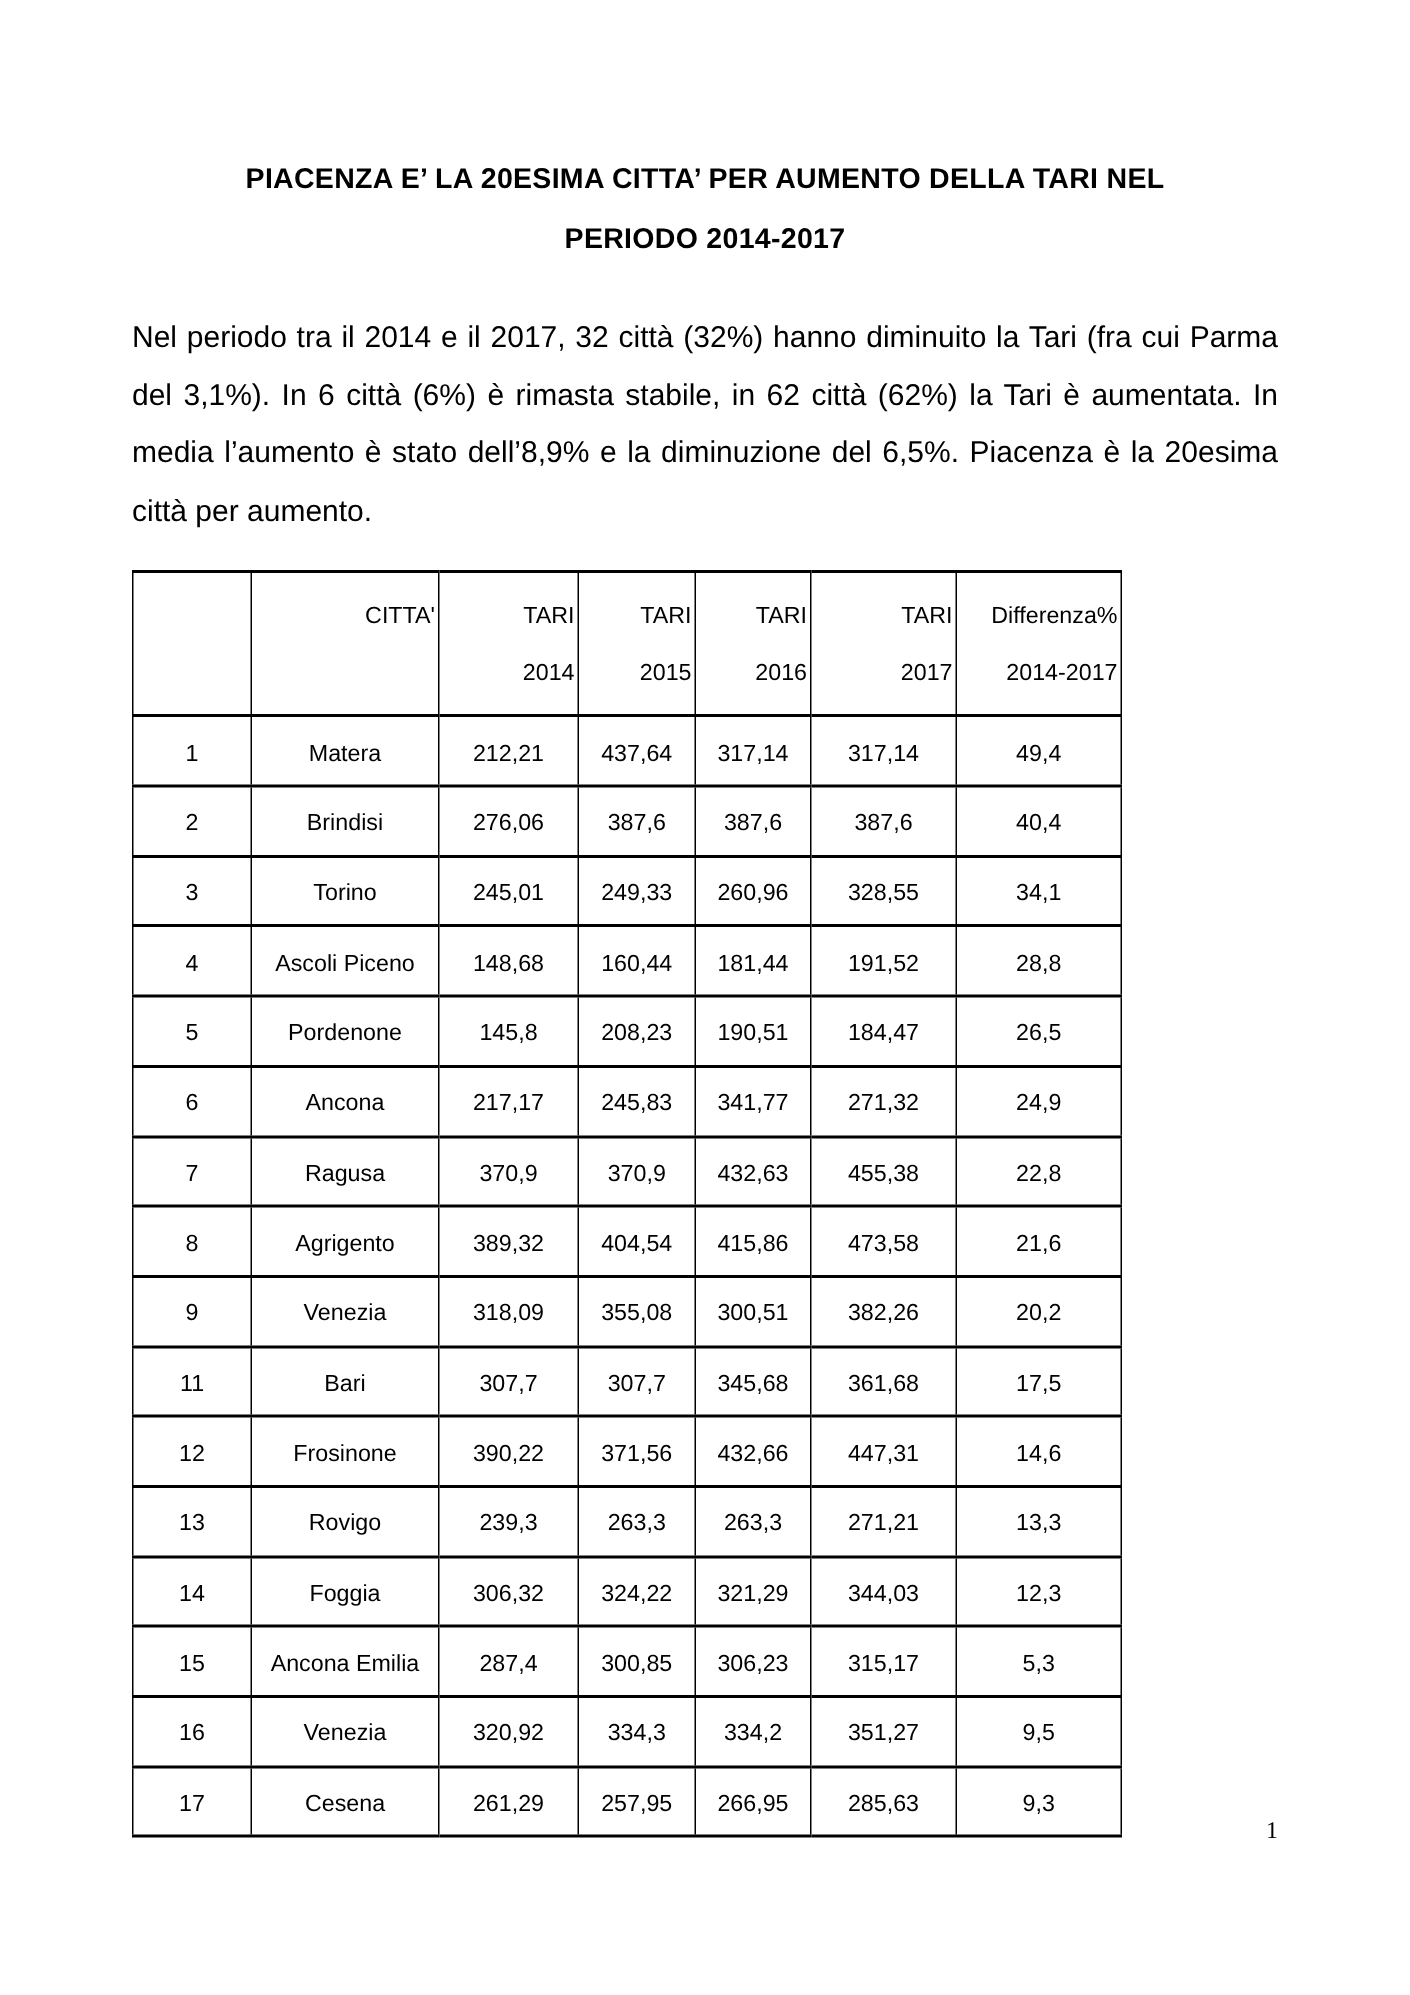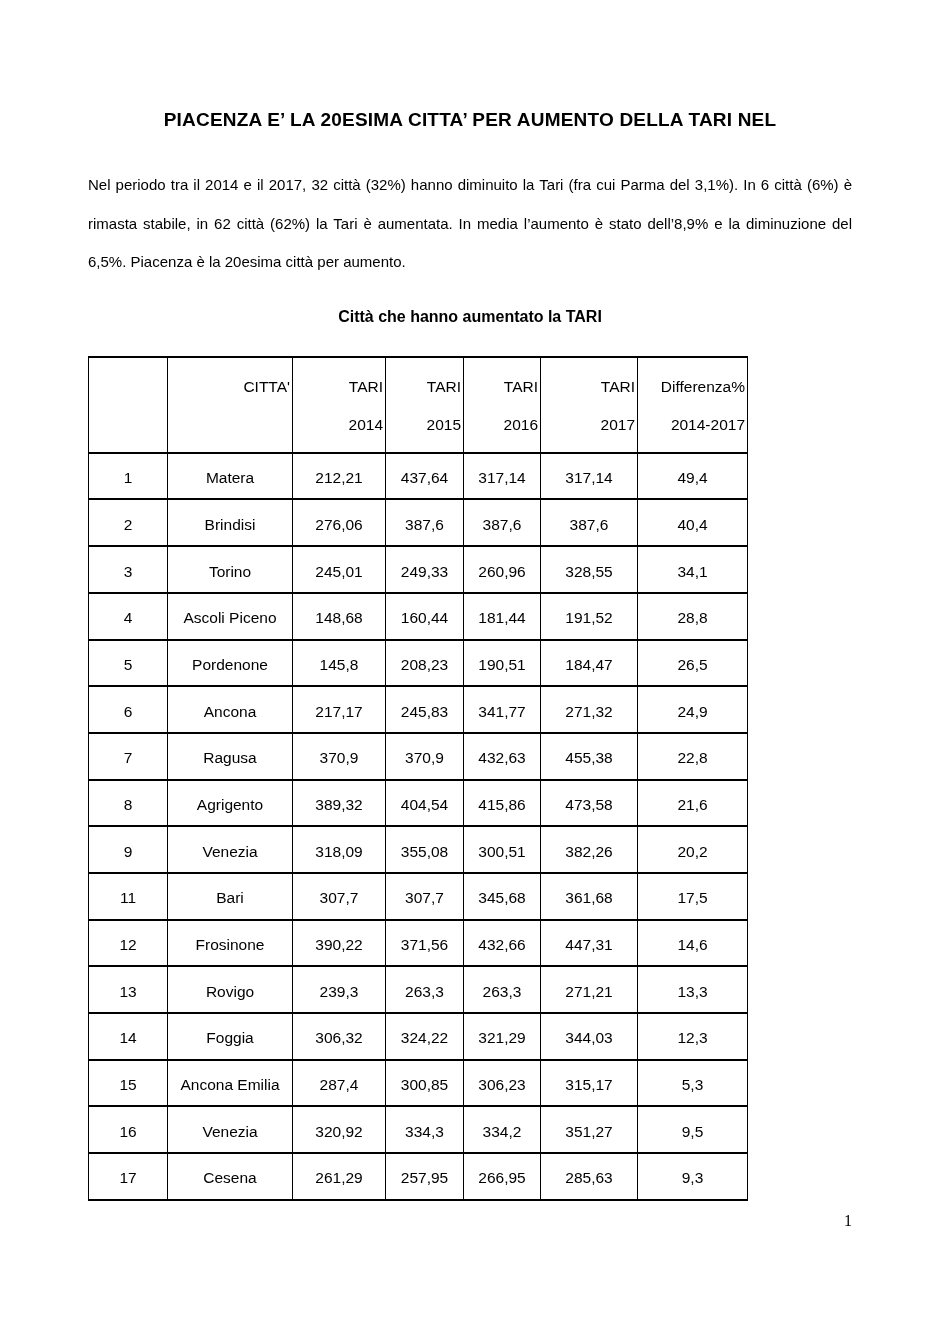--- a/index.html
+++ b/index.html
@@ -25,21 +25,21 @@
   .doc-title {
     margin-top: 100px;
     text-align: center;
     font-size: 19px;
     font-weight: bold;
     line-height: 40px;
     letter-spacing: 0.2px;
   }
   .intro {
     margin-top: 26px;
-    font-size: 15px;
+    font-size: 20px;
     line-height: 38.6px;
     text-align: justify;
   }
   .table-caption {
     margin-top: 16px;
     text-align: center;
     font-size: 16px;
     font-weight: bold;
     line-height: 38px;
   }
@@ -93,25 +93,25 @@
   }
 </style>
 </head>
 <body>
 
 <div class="page">
   <div class="content">
 
     <div class="doc-title">
       <div>PIACENZA E’ LA 20ESIMA CITTA’ PER AUMENTO DELLA TARI NEL</div>
+      <div>PERIODO 2014-2017</div>
     </div>
 
     <p class="intro">Nel periodo tra il 2014 e il 2017, 32 città (32%) hanno diminuito la Tari (fra cui Parma del 3,1%). In 6 città (6%) è rimasta stabile, in 62 città (62%) la Tari è aumentata. In media l’aumento è stato dell’8,9% e la diminuzione del 6,5%. Piacenza è la 20esima città per aumento.</p>
 
-    <div class="table-caption">Città che hanno aumentato la TARI</div>
 
     <table class="tari">
       <colgroup>
         <col class="c0">
           <col class="c1">
           <col class="c2">
           <col class="c3">
         <col class="c4">
           <col class="c5">
           <col class="c6">

